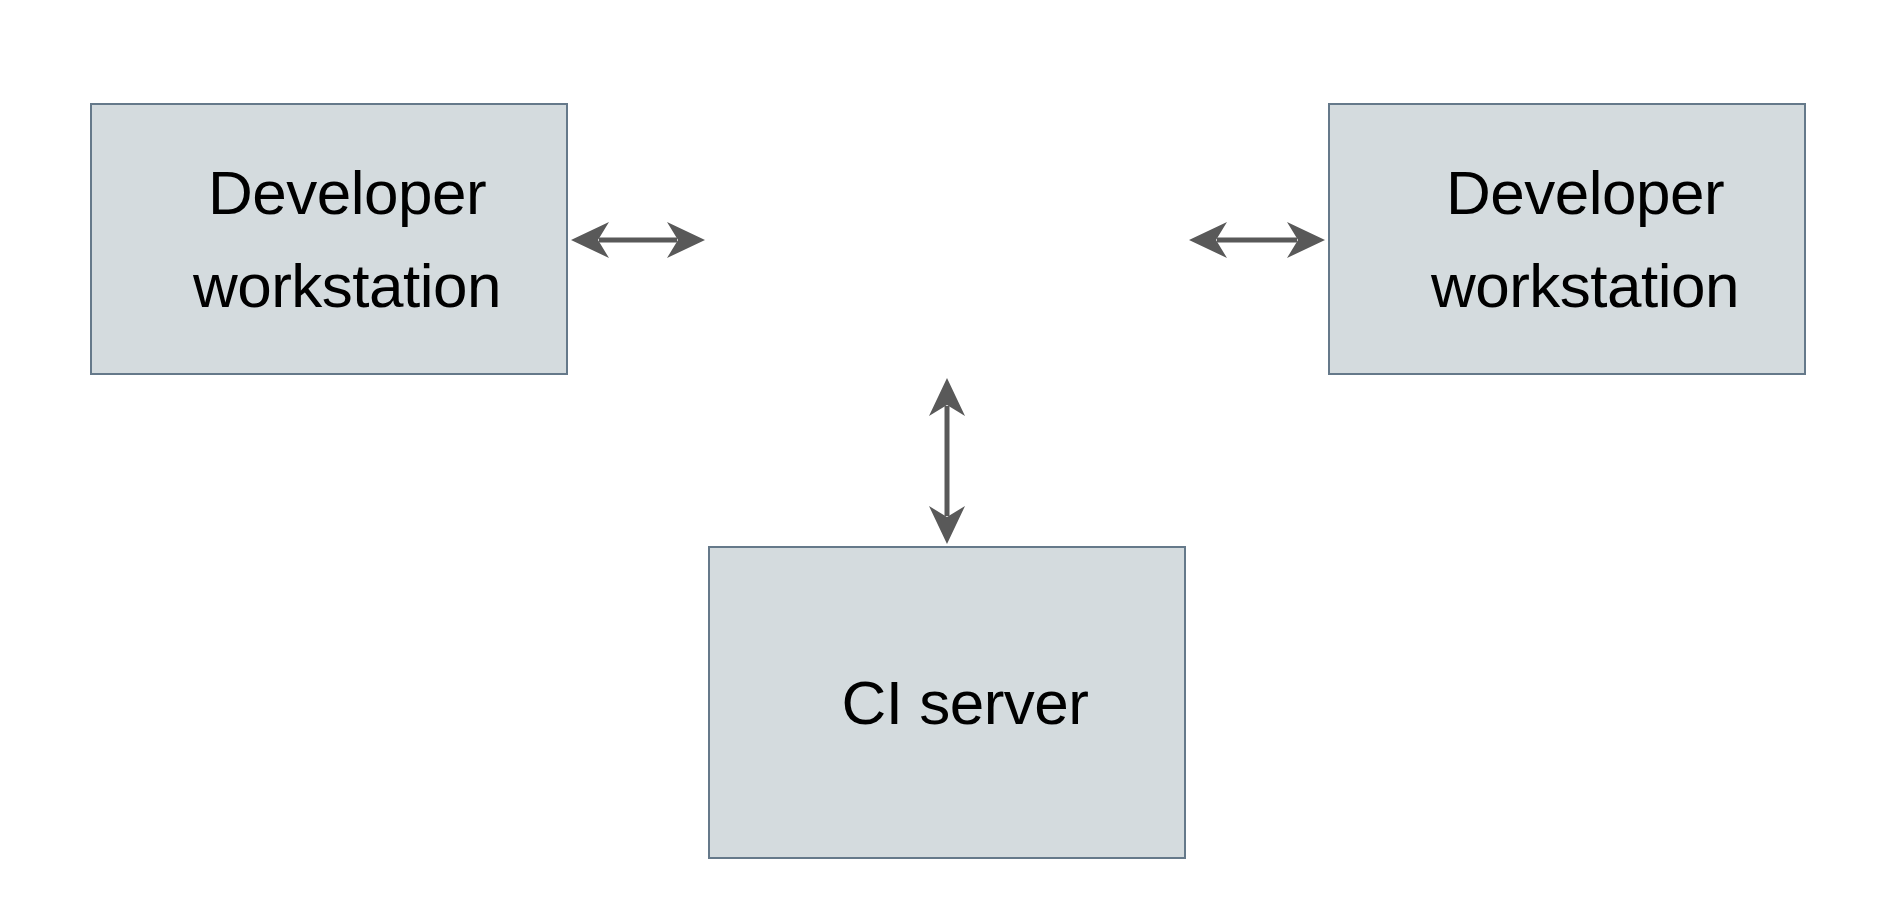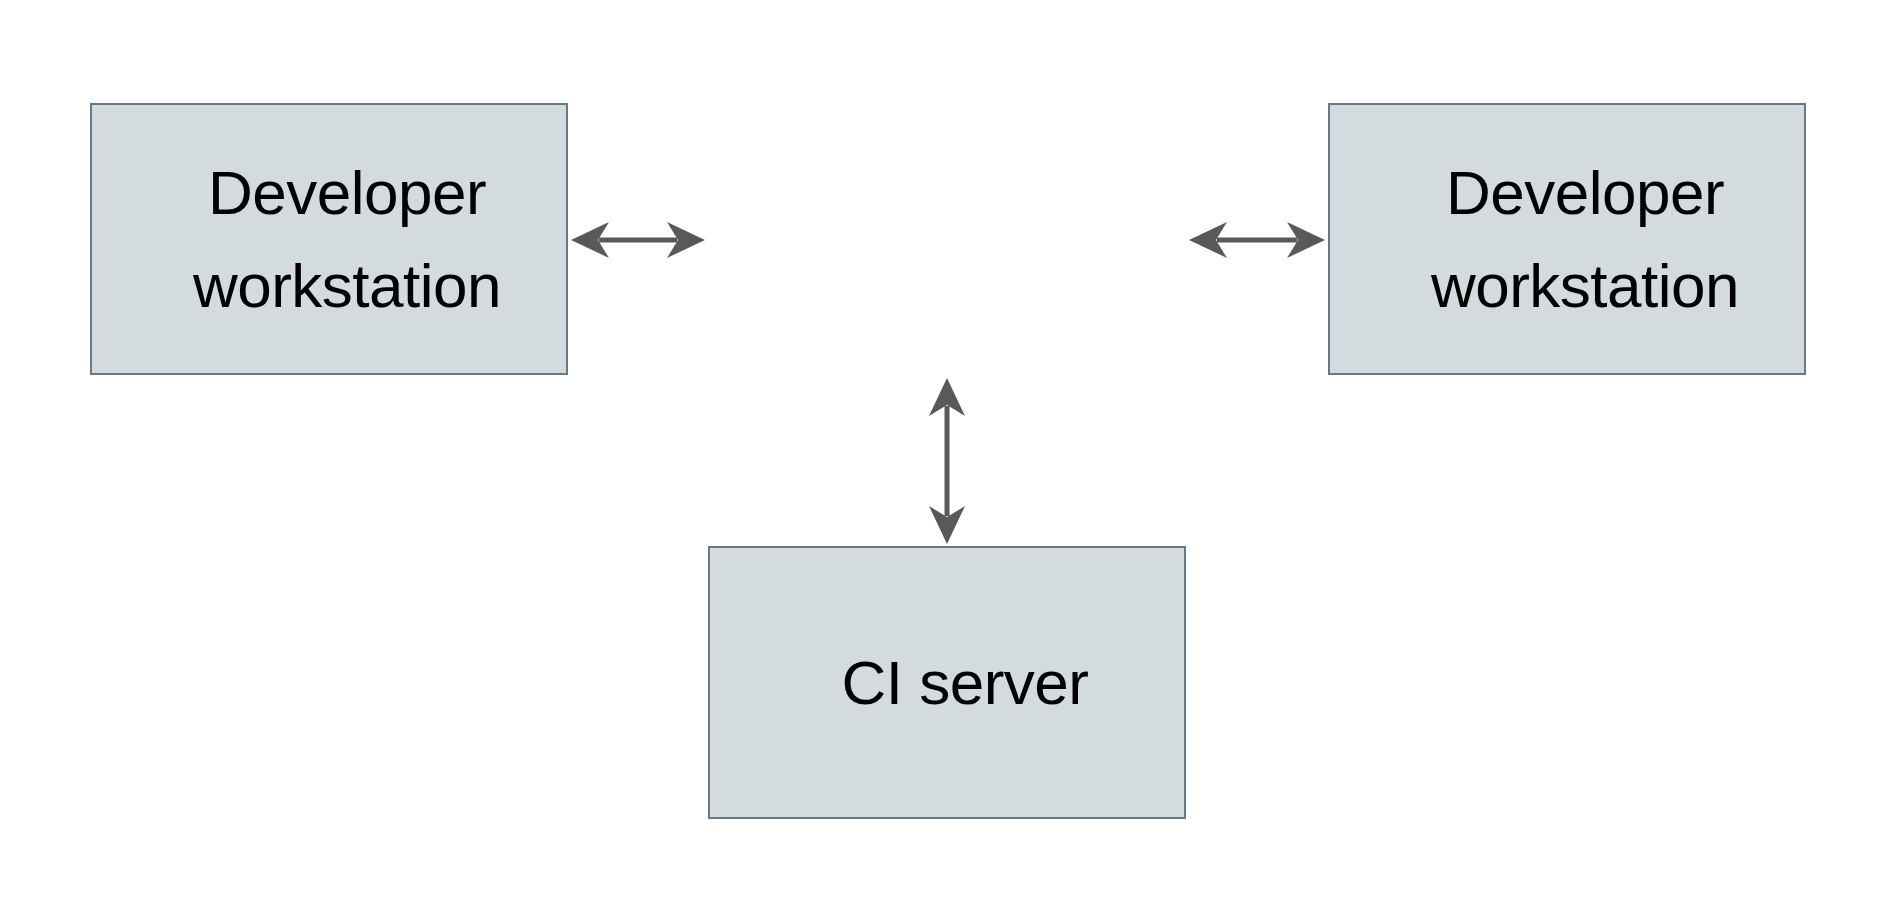--- a/index.html
+++ b/index.html
@@ -36,21 +36,21 @@
   .node .label {
     font-size: 62px;
     line-height: 93px;
     letter-spacing: -0.5px;
     color: var(--text);
     white-space: pre-line;
   }
   #node-dev-left   { left: 90px;   top: 103px; }
   #node-cache      { left: 708px;  top: 103px; }
   #node-dev-right  { left: 1328px; top: 103px; }
-  #node-ci         { left: 708px;  top: 546px; height: 273px; }
+  #node-ci         { left: 708px;  top: 546px; height: 313px; }
   svg.arrows {
     position: absolute;
     left: 0; top: 0;
     width: 1900px;
     height: 922px;
     pointer-events: none;
   }
   svg.arrows path { fill: var(--arrow); }
   svg.arrows line { stroke: var(--arrow); stroke-width: 5; }
 </style>

